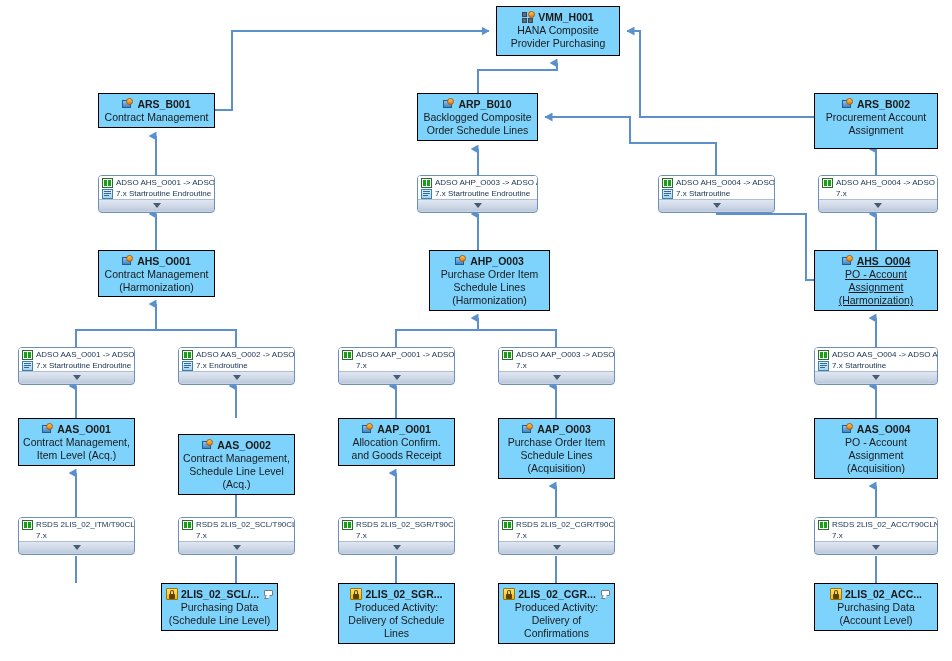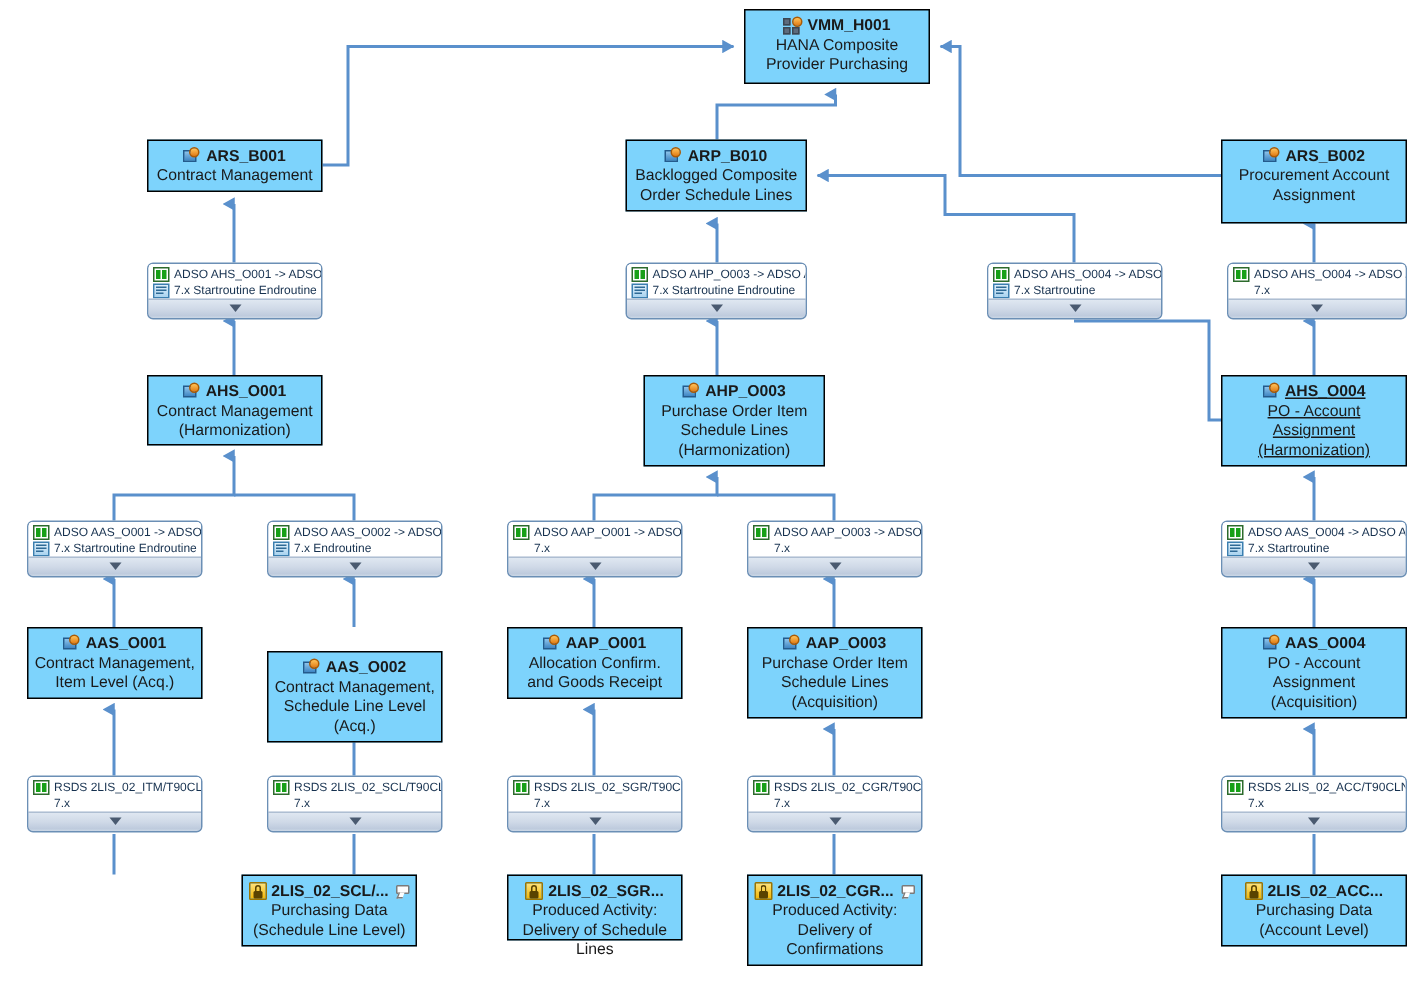--- a/index.html
+++ b/index.html
@@ -345,21 +345,21 @@
       <span>2LIS_02_SCL/...</span>
       <span class="ic ic-bal">
           <i class="b1"></i>
           <i class="b2"></i>
         </span>
     </div>
     <span class="sub">Purchasing Data</span>
     <span class="sub">(Schedule Line Level)</span>
   </div>
 
-  <div class="node" style="left:338px;top:583px;width:117px;height:44px;">
+  <div class="node" style="left:338px;top:583px;width:117px;height:61px;">
     <div class="ttl">
       <span class="ic ic-ds">
           <i class="d1"></i>
           <i class="d2"></i>
           <i class="d3"></i>
         </span>
       <span>2LIS_02_SGR...</span>
     </div>
     <span class="sub">Produced Activity:</span>
     <span class="sub">Delivery of Schedule</span>

